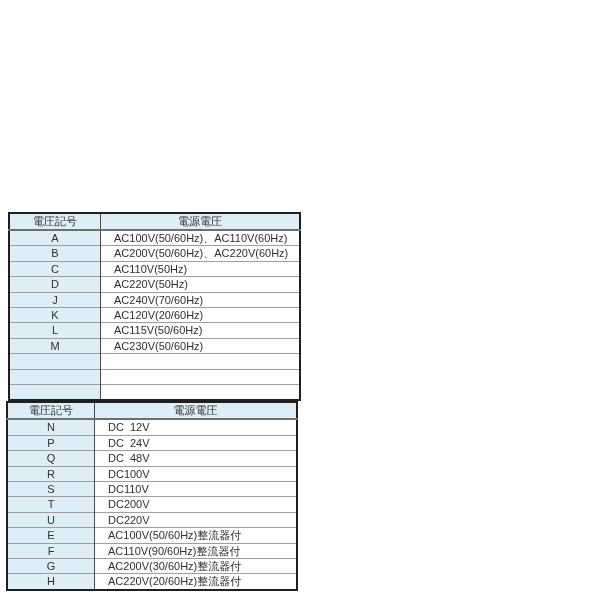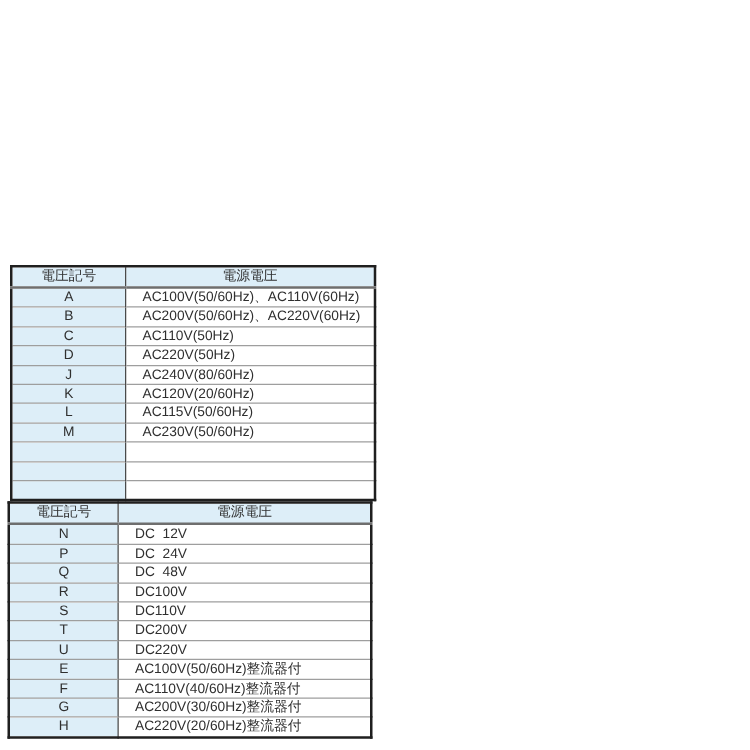--- a/index.html
+++ b/index.html
@@ -96,21 +96,21 @@
           <tr>
             <td class="col-sym">C</td>
             <td class="col-val">AC110V(50Hz)</td>
           </tr>
           <tr>
             <td class="col-sym">D</td>
             <td class="col-val">AC220V(50Hz)</td>
           </tr>
           <tr>
             <td class="col-sym">J</td>
-            <td class="col-val">AC240V(80/60Hz)</td>
+            <td class="col-val">AC240V(70/60Hz)</td>
           </tr>
           <tr>
             <td class="col-sym">K</td>
             <td class="col-val">AC120V(20/60Hz)</td>
           </tr>
           <tr>
             <td class="col-sym">L</td>
             <td class="col-val">AC115V(50/60Hz)</td>
           </tr>
           <tr>
@@ -167,21 +167,21 @@
           <tr>
             <td class="col-sym">U</td>
             <td class="col-val">DC220V</td>
           </tr>
           <tr>
             <td class="col-sym">E</td>
             <td class="col-val">AC100V(50/60Hz)整流器付</td>
           </tr>
           <tr>
             <td class="col-sym">F</td>
-            <td class="col-val">AC110V(40/60Hz)整流器付</td>
+            <td class="col-val">AC110V(90/60Hz)整流器付</td>
           </tr>
           <tr>
             <td class="col-sym">G</td>
             <td class="col-val">AC200V(30/60Hz)整流器付</td>
           </tr>
           <tr>
             <td class="col-sym">H</td>
             <td class="col-val">AC220V(20/60Hz)整流器付</td>
           </tr>
         </tbody>

